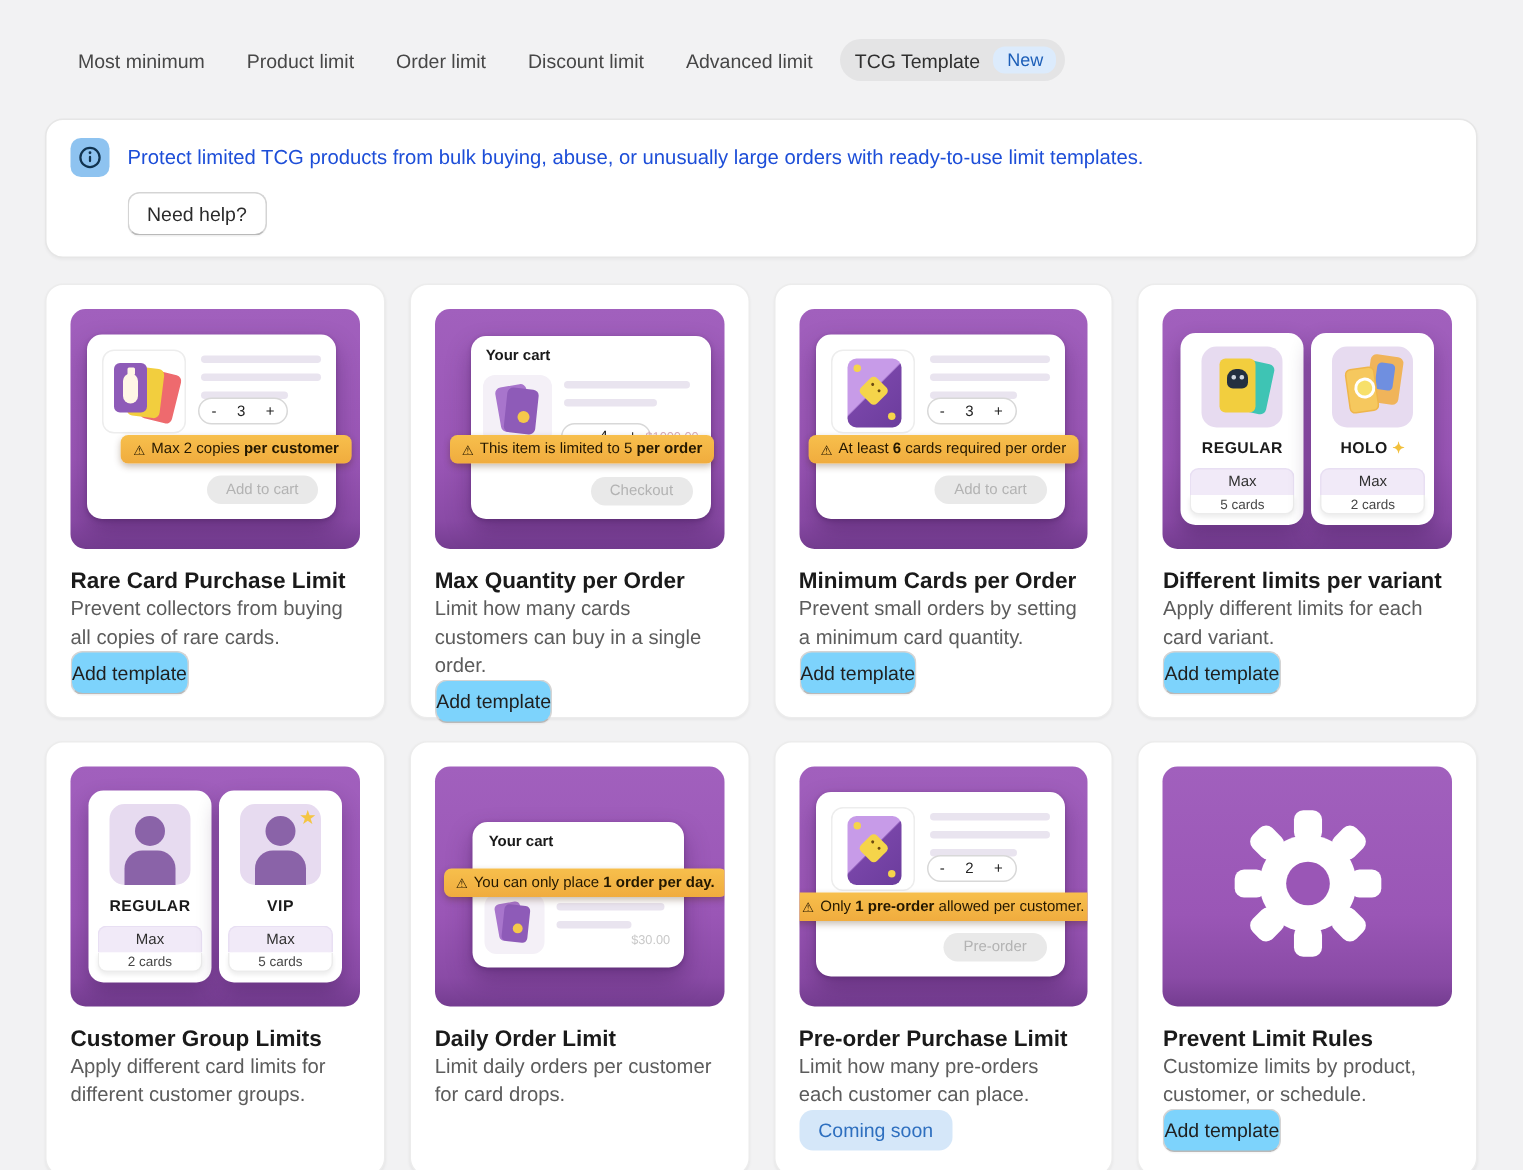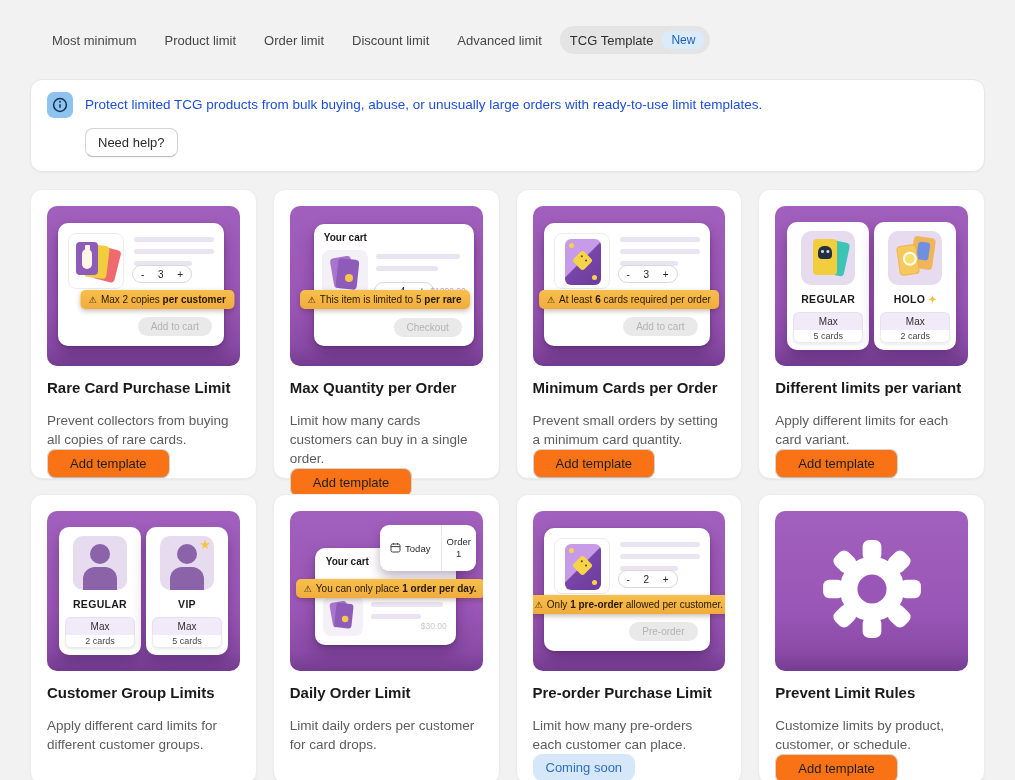--- a/index.html
+++ b/index.html
@@ -56,24 +56,24 @@
     background:#fff; border:1px solid #ECECEC; border-radius:12px;
     padding:16px; height:290px; display:flex; flex-direction:column;
     align-items:flex-start; box-shadow:0 1px 2px rgba(0,0,0,.05);
   }
   .illus {
     width:100%; height:160px; border-radius:10px; position:relative;
     background:linear-gradient(180deg,#A160BD 0%,#9A56B6 62%,#8A4BA6 88%,#743C90 100%);
     flex:0 0 auto; overflow:hidden;
   }
   .card-title { margin-top:13px; font-size:15px; font-weight:700; color:#1A1A1A; }
-  .card-desc { margin-top:15px; font-size:13.5px; color:#5C5C5C; line-height:1.42; }
+  .card-desc { margin-top:0; font-size:13.5px; color:#5C5C5C; line-height:1.42; }
   .add-btn {
-    margin-top:auto; background:#f97316; border:1px solid #D4D4D4;
-    border-bottom-color:#B9B9B9; border-radius:8px; padding:6px 22px;
+    margin-top:auto; background:#7dd3fc; border:1px solid #D4D4D4;
+    border-bottom-color:#B9B9B9; border-radius:8px; padding:6px 0;
     font-size:13px; font-weight:500; color:#1f1f1f; font-family:inherit; cursor:pointer;
     box-shadow:0 1px 0 rgba(0,0,0,.03);
   }
   .coming-badge {
     margin-top:auto; background:#D5E7F9; color:#2E6FBF;
     font-size:13px; padding:6px 13px; border-radius:9px;
   }
 
   
   .mini {
@@ -306,21 +306,21 @@
         <div class="stepper" style="left:60px;top:58px;">
           <span>-</span>
           <span>4</span>
           <span>+</span>
         </div>
         <div class="cprice" style="right:8px;top:62px;color:#D5A9B8;">$1000.00</div>
         <div class="ghost" style="right:12px;bottom:9px;">Checkout</div>
       </div>
       <div class="warn" style="left:10px;">
         <span class="wicon">⚠</span>
-          <span><span>This item is limited to 5 </span><b>per rare</b><span></span></span>
+          <span><span>This item is limited to 5 </span><b>per order</b><span></span></span>
       </div>
     </div>
     <h3 class="card-title">Max Quantity per Order</h3>
     <p class="card-desc">Limit how many cards customers can buy in a single order.</p>
     <button class="add-btn">Add template</button>
   </article>
 
   <article class="card">
     <div class="illus">
       <div class="mini" style="left:11px;top:17px;width:166px;height:123px;">
@@ -404,38 +404,20 @@
         <div class="vmax">Max</div>
         <div class="vval">5 cards</div>
       </div>
     </div>
     <h3 class="card-title">Customer Group Limits</h3>
     <p class="card-desc">Apply different card limits for different customer groups.</p>
   </article>
 
   <article class="card">
     <div class="illus">
-      <div class="dwidget">
-        <div class="dleft">
-          <span>
-            <svg width="11" height="11" viewBox="0 0 11 11">
-                <rect x="1" y="2" width="9" height="8" rx="1.6" fill="none" stroke="#3a3a3a" stroke-width="1"></rect>
-                <line x1="1" y1="4.6" x2="10" y2="4.6" stroke="#3a3a3a" stroke-width="1"></line>
-                <line x1="3.4" y1="1" x2="3.4" y2="2.6" stroke="#3a3a3a" stroke-width="1"></line>
-                <line x1="7.6" y1="1" x2="7.6" y2="2.6" stroke="#3a3a3a" stroke-width="1"></line>
-              </svg>
-          </span>
-          <span>Today</span>
-        </div>
-        <div class="ddiv"></div>
-        <div class="dright">
-          <div>Order</div>
-          <div>1</div>
-        </div>
-      </div>
       <div class="mini cartcard">
         <div class="cart-title">Your cart</div>
         <div class="thumbbox graybox" style="left:8px;top:48px;width:40px;height:40px;">
           <div class="pstack" style="transform:scale(.82);transform-origin:top left;">
               <div class="pc1"></div>
               <div class="pc2"></div>
               <div class="pdot"></div>
             </div>
         </div>
         <div class="sk" style="position:absolute;left:56px;top:54px;">

